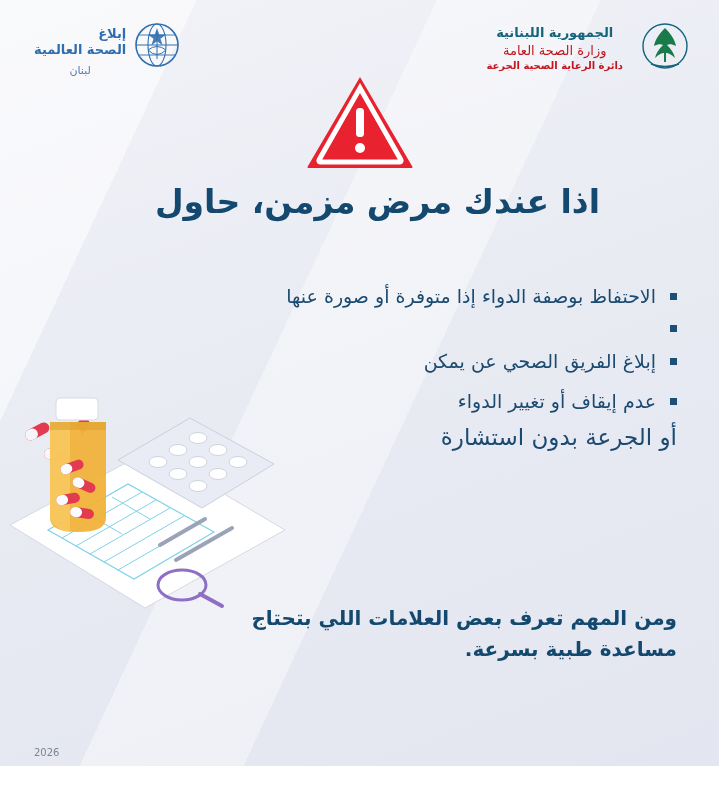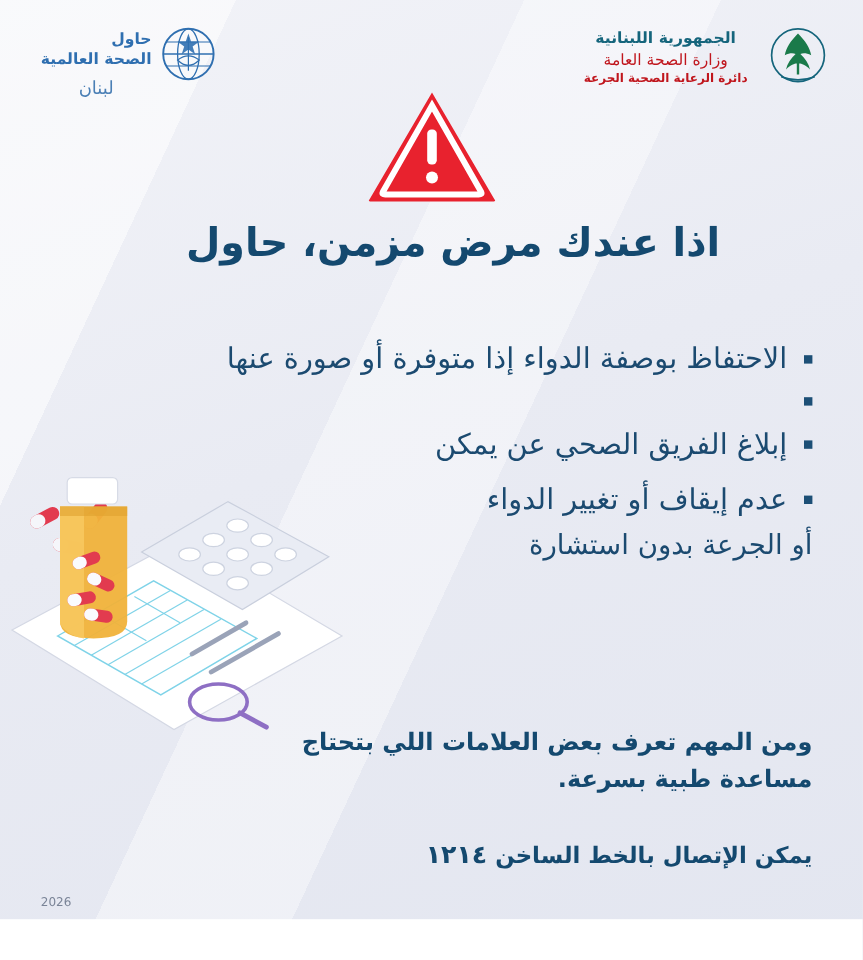--- a/index.html
+++ b/index.html
@@ -51,21 +51,21 @@
     line-height: 1.25;
     padding-top: 4px;
   }
   .who-l1, .who-l2 {
     font-size: 13px;
     font-weight: bold;
     color: #2f6fb0;
     white-space: nowrap;
   }
   .who-sub {
-    font-size: 15px;
+    font-size: 11px;
     color: #4a7fb5;
     margin-top: 5px;
     text-align: center;
   }
   .who-logo {
     width: 46px;
     height: 46px;
     position: relative;
   }
 
@@ -149,21 +149,21 @@
     margin-bottom: 18px;
   }
   .bullet-sq {
     width: 7px;
     height: 7px;
     background: #1c4f76;
     margin-left: 14px;
     flex: 0 0 auto;
   }
   .bullet-text {
-    font-size: 24px;
+    font-size: 19px;
     color: #1b4a70;
     letter-spacing: 0.6px;
     white-space: nowrap;
     text-align: right;
   }
   .bullet-cont {
     font-size: 23px;
     color: #1b4a70;
     letter-spacing: 0.6px;
     text-align: right;
@@ -227,21 +227,21 @@
 </style>
 </head>
 <body>
 
 <div id="poster">
 
   <div class="header">
 
     <div class="who-block">
       <div class="who-text">
-        <div class="who-l1">حاول</div>
+        <div class="who-l1">إبلاغ</div>
         <div class="who-l2">الصحة العالمية</div>
         <div class="who-sub">لبنان</div>
       </div>
       <div class="who-logo">
         <svg width="46" height="46" viewBox="0 0 46 46">
           <circle cx="23" cy="23" r="21" fill="none" stroke="#2f6fb0" stroke-width="1.6"></circle>
           <ellipse cx="23" cy="23" rx="9" ry="21" fill="none" stroke="#2f6fb0" stroke-width="1.1"></ellipse>
           <line x1="2" y1="23" x2="44" y2="23" stroke="#2f6fb0" stroke-width="1.1"></line>
           <line x1="5" y1="13" x2="41" y2="13" stroke="#2f6fb0" stroke-width="0.9"></line>
           <line x1="5" y1="33" x2="41" y2="33" stroke="#2f6fb0" stroke-width="0.9"></line>
@@ -293,24 +293,20 @@
     </div>
     <div class="bullet-row">
       <span class="bullet-sq"></span>
       <span class="bullet-text">عدم إيقاف أو تغيير الدواء</span>
     </div>
     <div class="bullet-cont">أو الجرعة بدون استشارة</div>
   </div>
 
   <div class="bottom-msg">ومن المهم تعرف بعض العلامات اللي بتحتاج مساعدة طبية بسرعة.</div>
 
-  <div class="hotline">
-    <span>يمكن الإتصال بالخط الساخن</span>
-    <span class="num">١٢١٤</span>
-  </div>
 
   <div class="illustration">
     <svg width="330" height="265" viewBox="0 0 330 265">
 
       <g>
         <path d="M10 145 L150 70 L285 150 L145 228 Z" fill="#ffffff" stroke="#d4d8e4" stroke-width="1"></path>
         <path d="M48 150 L128 104 L214 152 L134 199 Z" fill="none" stroke="#7fd3e8" stroke-width="1.2"></path>
         <path d="M62 158 L142 112" stroke="#7fd3e8" stroke-width="1"></path>
         <path d="M76 166 L156 120" stroke="#7fd3e8" stroke-width="1"></path>
         <path d="M90 174 L170 128" stroke="#7fd3e8" stroke-width="1"></path>

